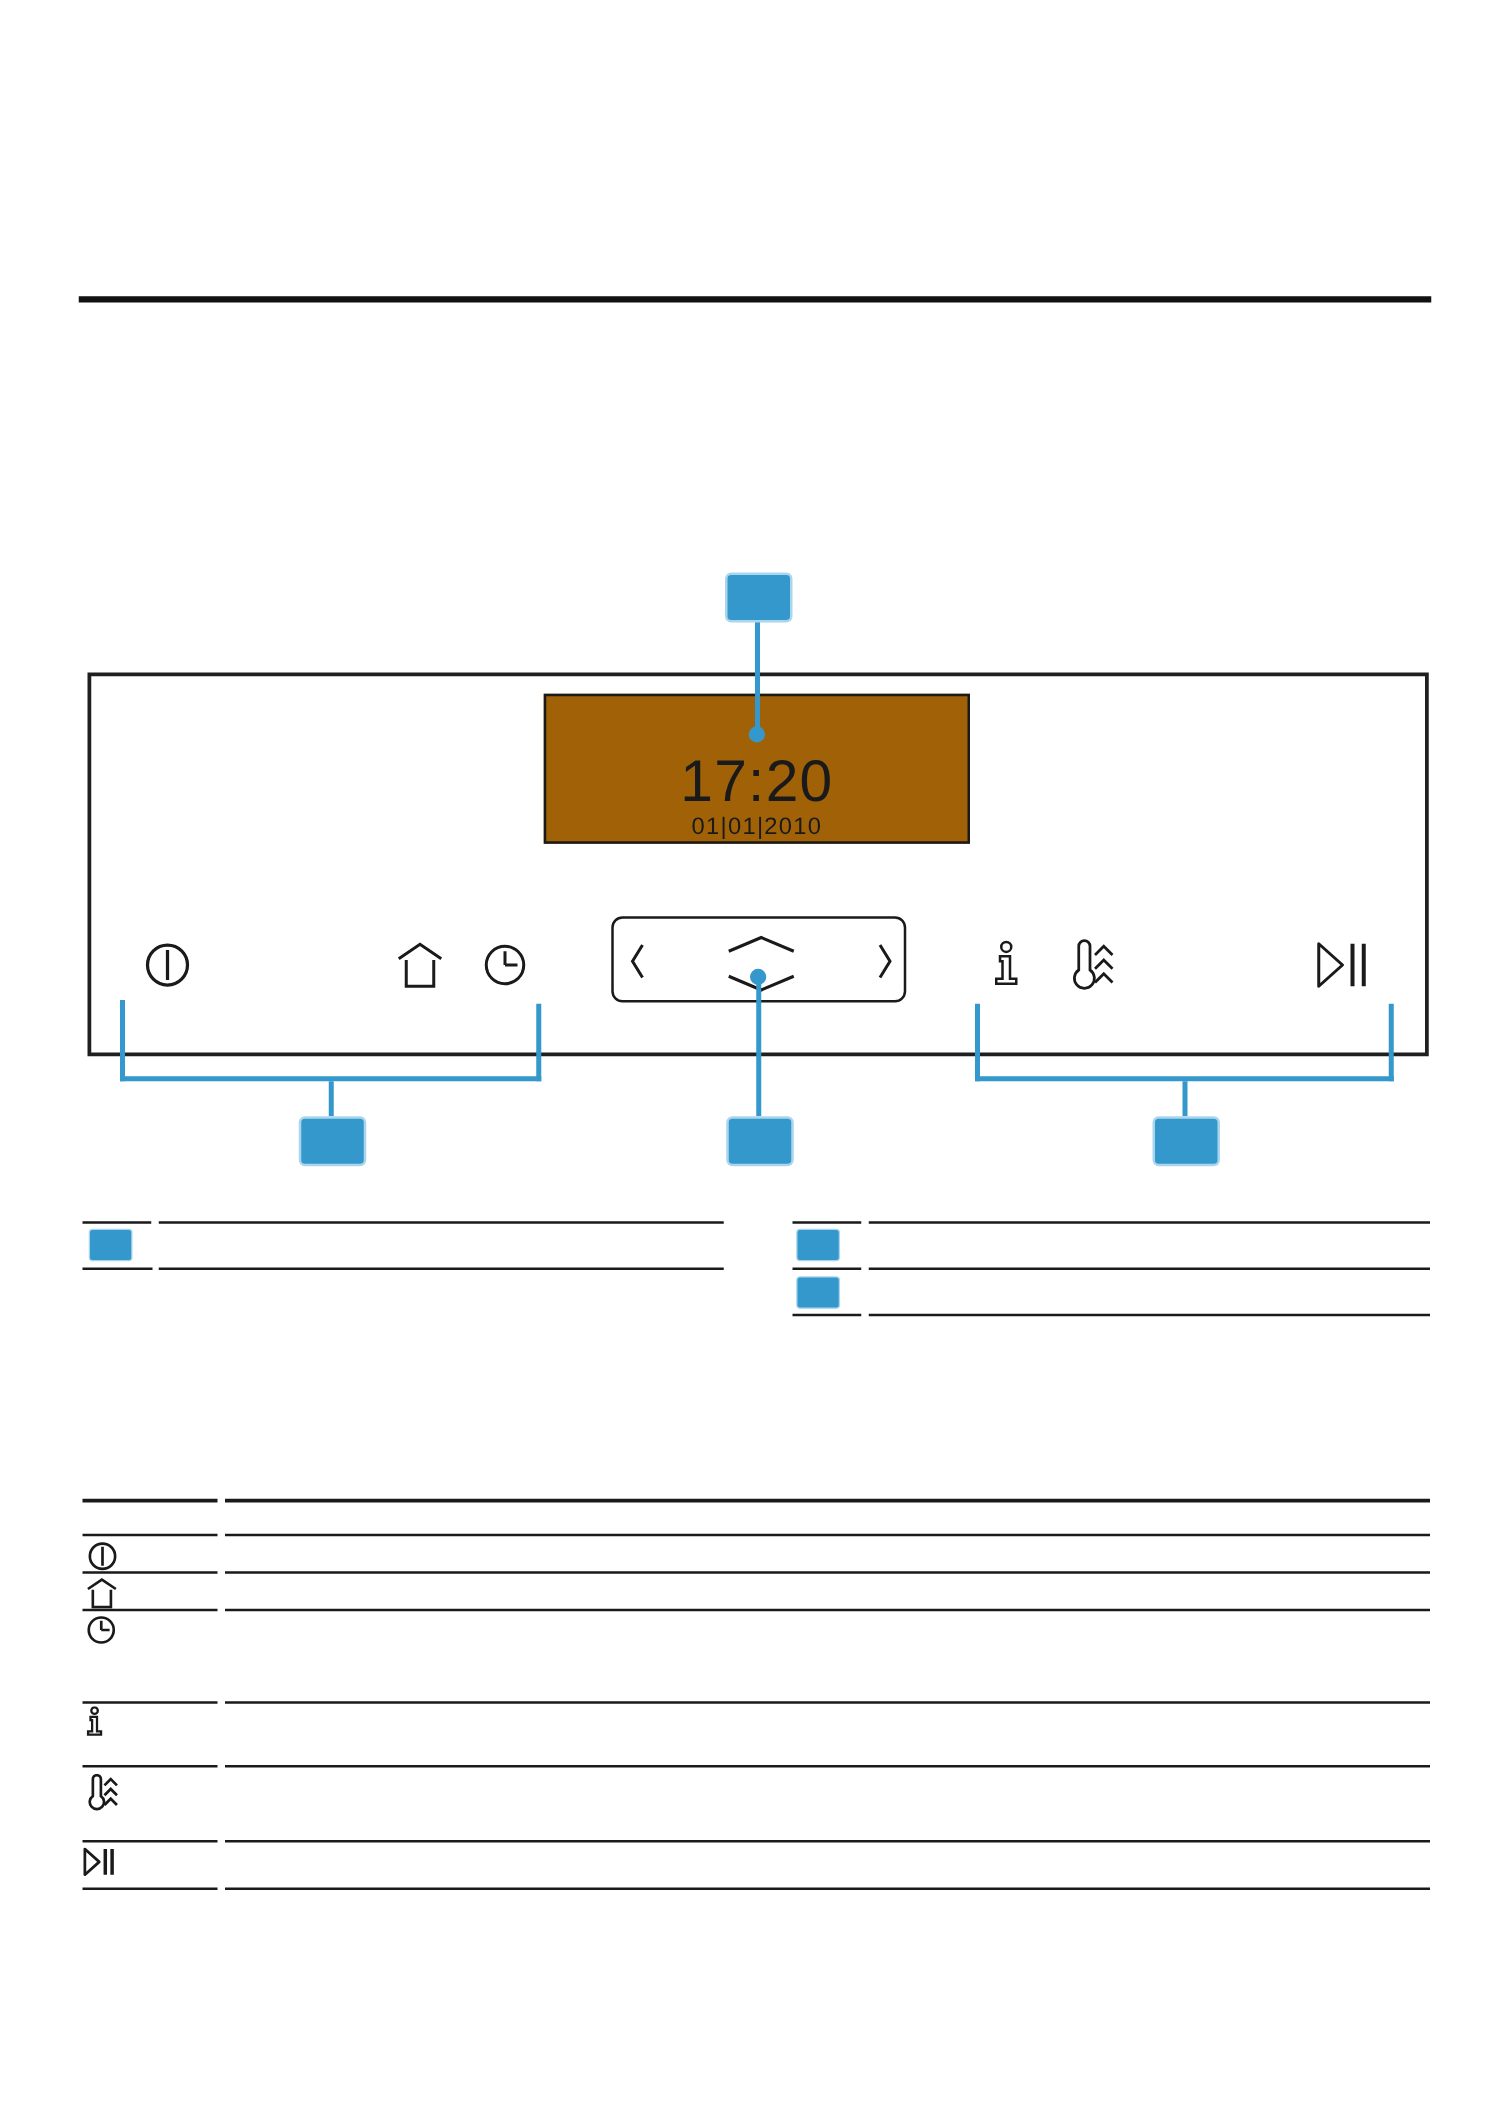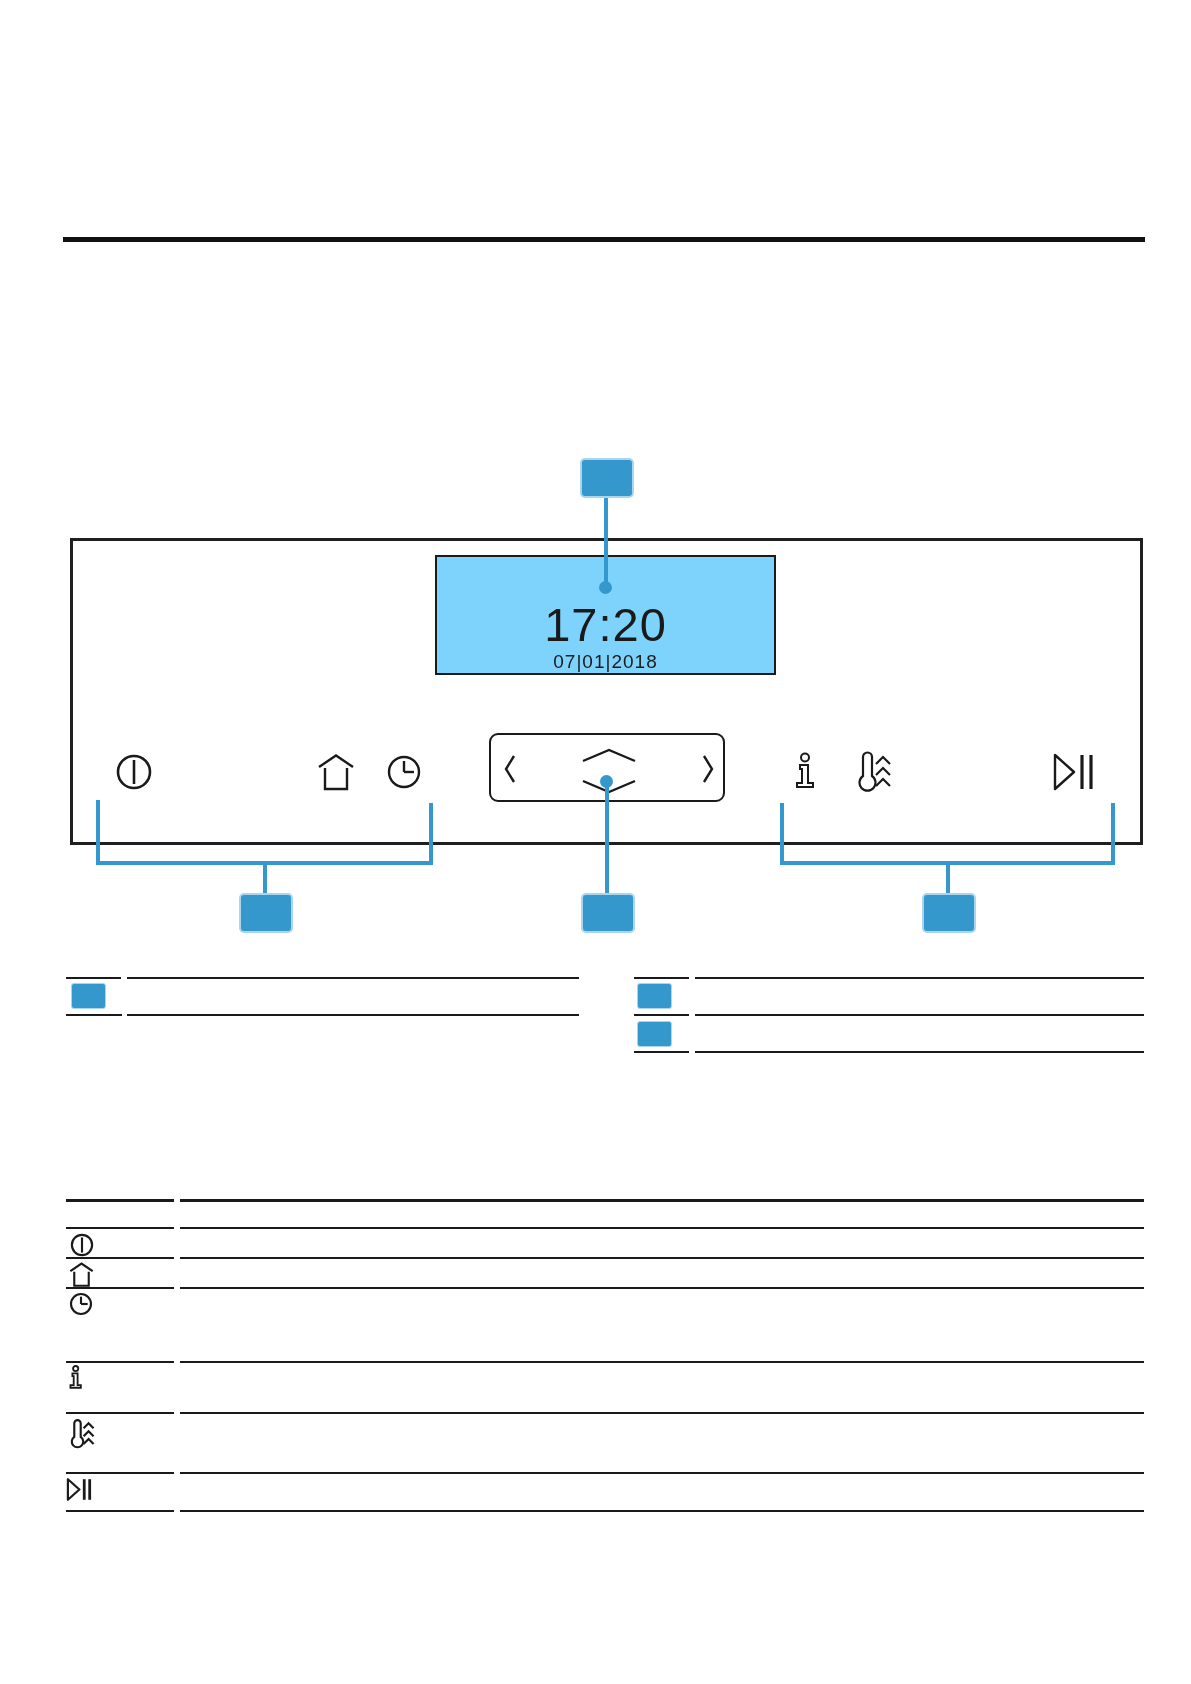--- a/index.html
+++ b/index.html
@@ -10,21 +10,21 @@
   .blue-line{position:absolute;background:#3598cc;z-index:5;}
   .blue-dot{position:absolute;width:13px;height:13px;border-radius:50%;
             background:#3598cc;z-index:6;}
   .callout-box{position:absolute;width:54px;height:40px;background:#3598cc;
                border:2px solid #a9d6ec;border-radius:5px;z-index:6;}
   .legend-square{position:absolute;width:35px;height:26px;background:#3598cc;
                  border:1px solid #a9d6ec;border-radius:3px;}
   .panel{position:absolute;left:70px;top:538px;width:1073px;height:307px;
          border:3px solid #1f1f1f;background:#fff;}
   .display{position:absolute;left:435px;top:555px;width:341px;height:120px;
-           border:2px solid #1a1a1a;background:#7dd3fc;}
+           border:2px solid #1a1a1a;background:#a16207;}
   .display .time{position:absolute;left:0;top:40px;width:100%;text-align:center;
                  font-size:47px;color:#1a1a1a;letter-spacing:1px;}
   .display .date{position:absolute;left:0;top:94px;width:100%;text-align:center;
                  font-size:19px;color:#1a1a1a;letter-spacing:1px;}
   .navbox{position:absolute;left:489px;top:733px;width:236px;height:69px;
           border:2px solid #1a1a1a;border-radius:9px;background:#fff;}
   .icon{position:absolute;}
   svg{display:block;}
   svg *{stroke:#1a1a1a;fill:none;}
 </style>
@@ -36,21 +36,21 @@
   <div style="position:absolute;left:63px;top:237px;width:1082px;height:5px;background:#111;"></div>
 
   <div class="callout-box" style="left:580px;top:458px;"></div>
   <div class="blue-line" style="left:604px;top:496px;width:4px;height:88px;"></div>
   <div class="blue-dot" style="left:599px;top:581px;"></div>
 
   <div class="panel"></div>
 
   <div class="display">
     <div class="time">17:20</div>
-    <div class="date">07|01|2018</div>
+    <div class="date">01|01|2010</div>
   </div>
 
   <div class="icon" style="left:115px;top:753px;">
     <span>
       <svg width="38" height="38" viewBox="0 0 38 38">
         <circle cx="19" cy="19" r="16" stroke-width="2.6"></circle>
         <line x1="19" y1="7" x2="19" y2="31" stroke-width="2.6"></line>
       </svg>
     </span>
   </div>

